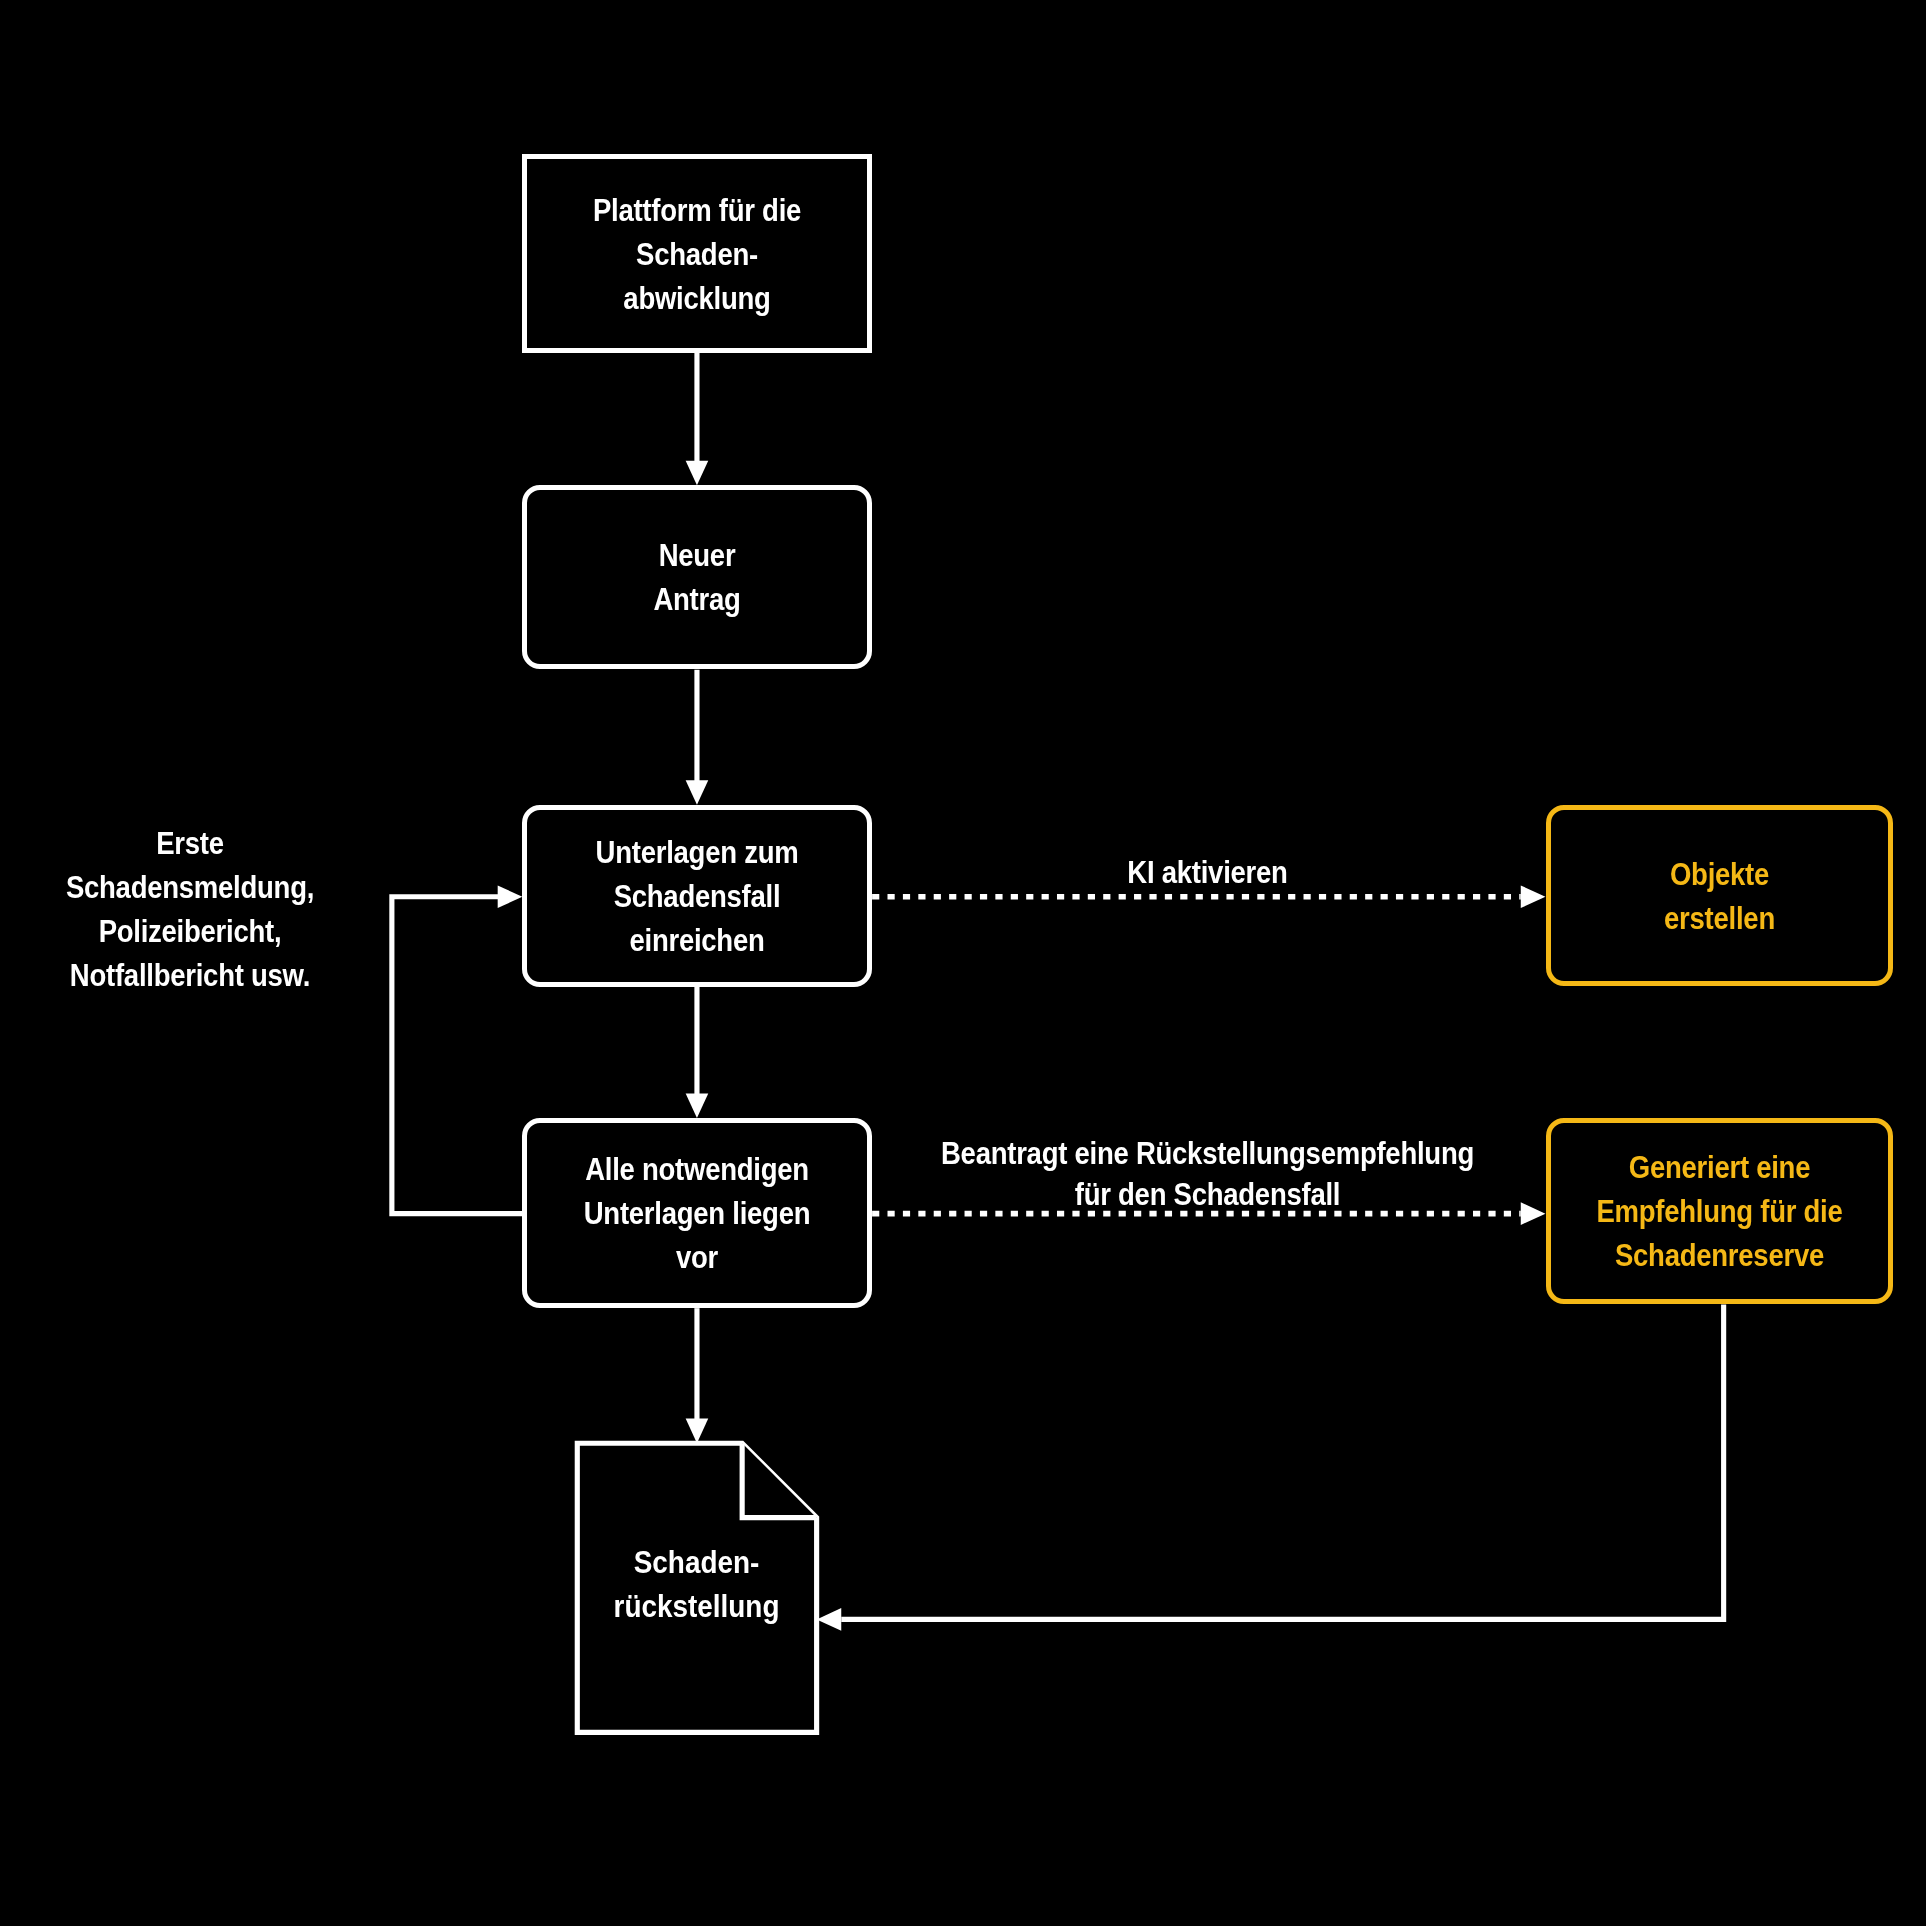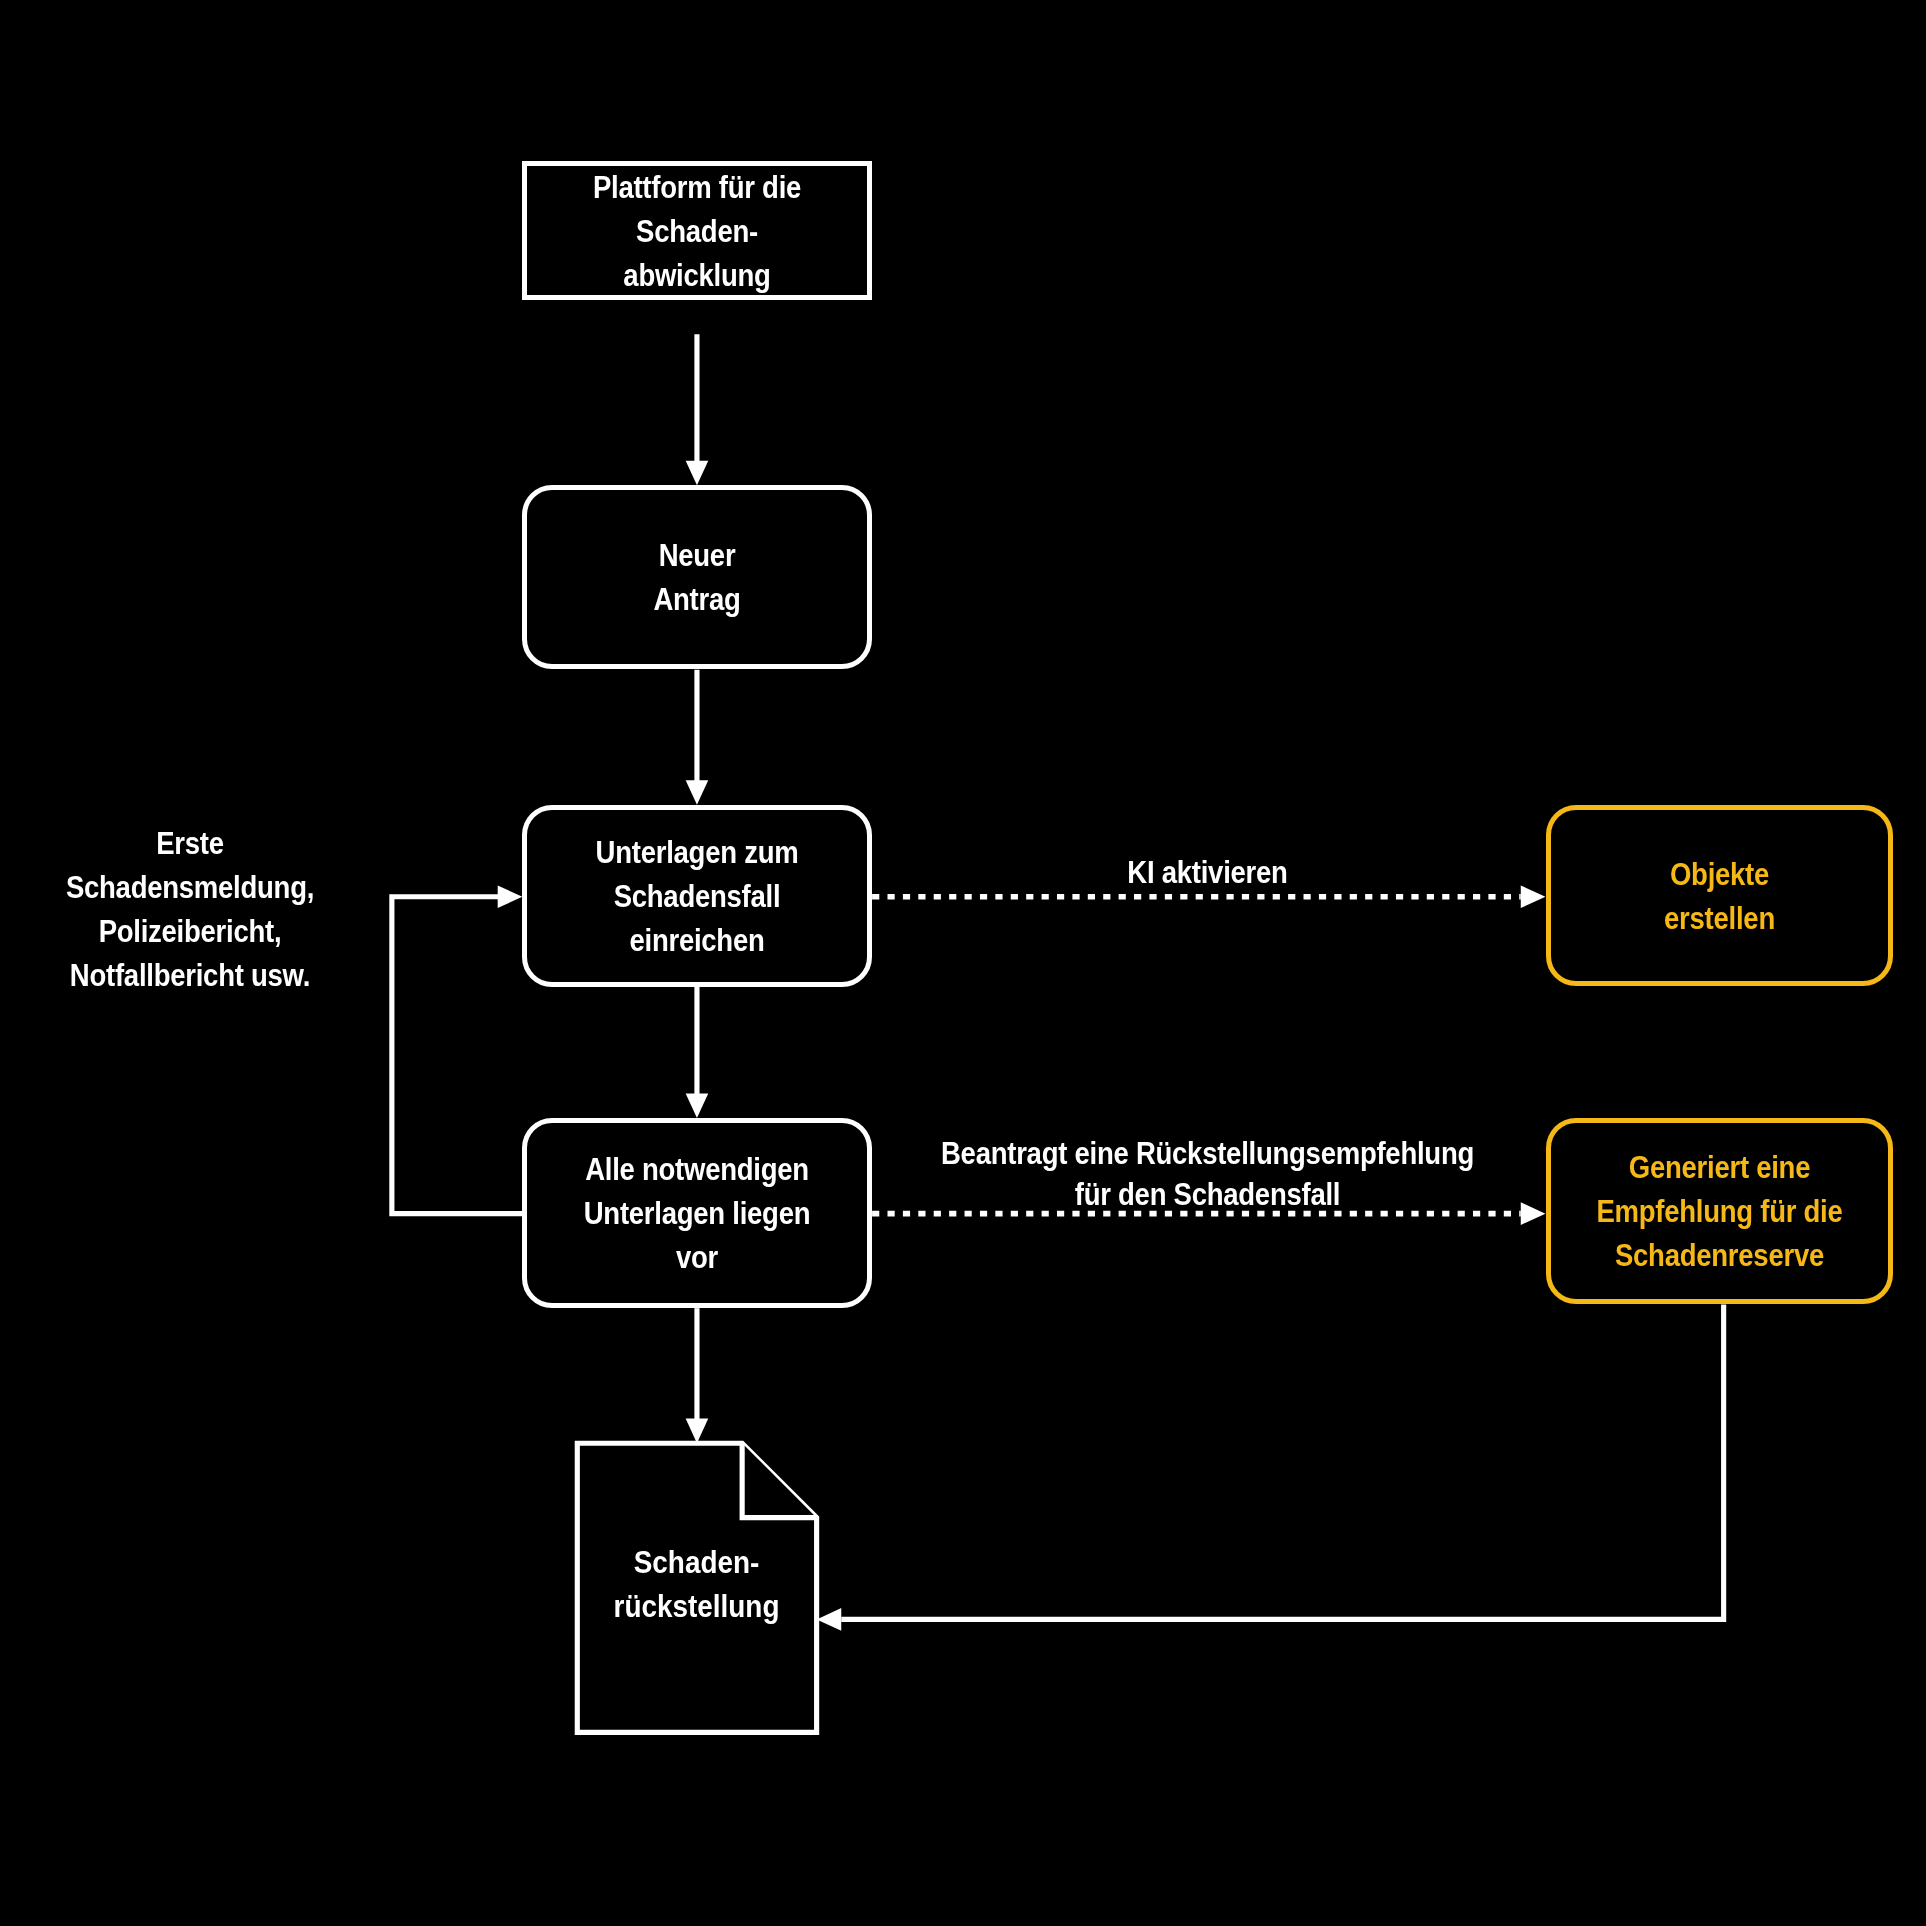--- a/index.html
+++ b/index.html
@@ -14,21 +14,21 @@
     overflow:hidden;
     font-family:"Liberation Sans",sans-serif;
   }
   #stage{position:relative;width:1926px;height:1926px;background:var(--bg);}
   #connectors{position:absolute;left:0;top:0;}
   .node{
     position:absolute;
     display:flex;align-items:center;justify-content:center;
     background:var(--bg);
     border:5.1px solid var(--fg);
-    border-radius:30px;
+    border-radius:18px;
     color:var(--fg);
   }
   .node.sharp{border-radius:0;}
   .node.accent{border-color:var(--accent);color:var(--accent);}
   .lines{
     width:100%;
     text-align:center;
     font-weight:700;
     font-size:32px;
     line-height:44px;
@@ -92,21 +92,21 @@
     <line class="wire dotted" x1="1698" y1="2363" x2="2961" y2="2363"></line>
     <polygon class="head" points="3009,2363 2961,2341 2961,2385"></polygon>
 
     <polyline class="wire" points="3356,2540 3356,3153 1638,3153"></polyline>
     <polygon class="head" points="1590,3153 1638,3131 1638,3175"></polygon>
 
     <polygon class="doc-shape" points="1124,2810 1445,2810 1590,2955 1590,3373 1124,3373"></polygon>
     <polyline class="doc-shape" points="1445,2810 1445,2955 1590,2955"></polyline>
   </svg>
 
-  <div class="node sharp" style="left:522px;top:161px;width:350px;height:139px;justify-content:center;">
+  <div class="node sharp" style="left:522px;top:154px;width:350px;height:199px;justify-content:center;">
     <div class="lines">
       <div>Plattform für die</div>
       <div>Schaden-</div>
       <div>abwicklung</div>
     </div>
   </div>
 
   <div class="node" style="left:522px;top:485px;width:350px;height:184px;">
     <div class="lines">
       <div>Neuer</div>

